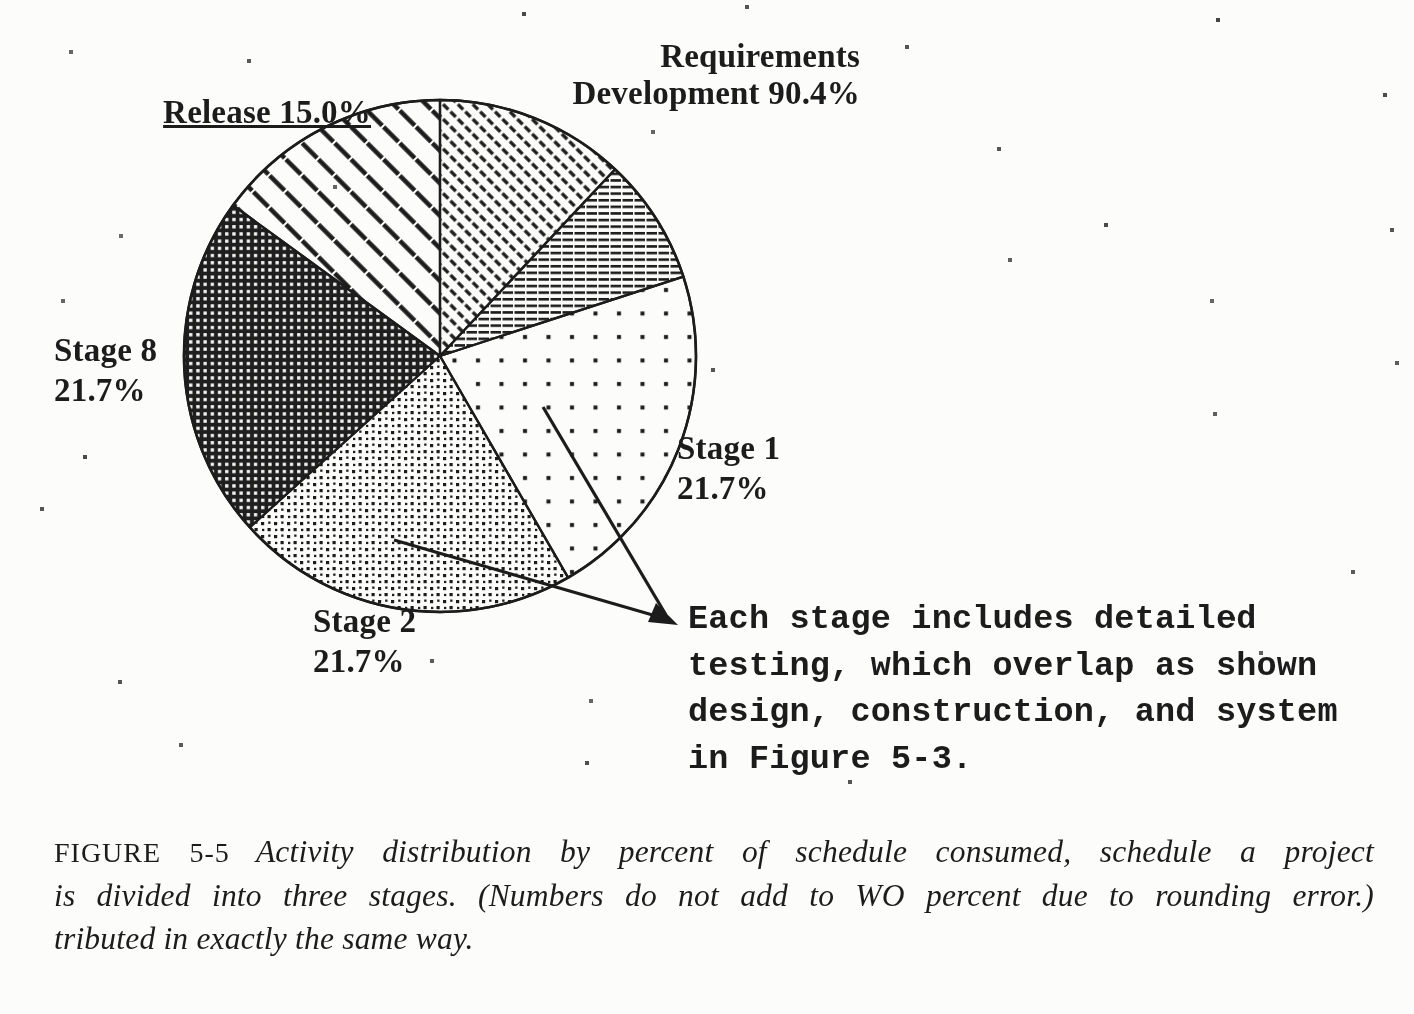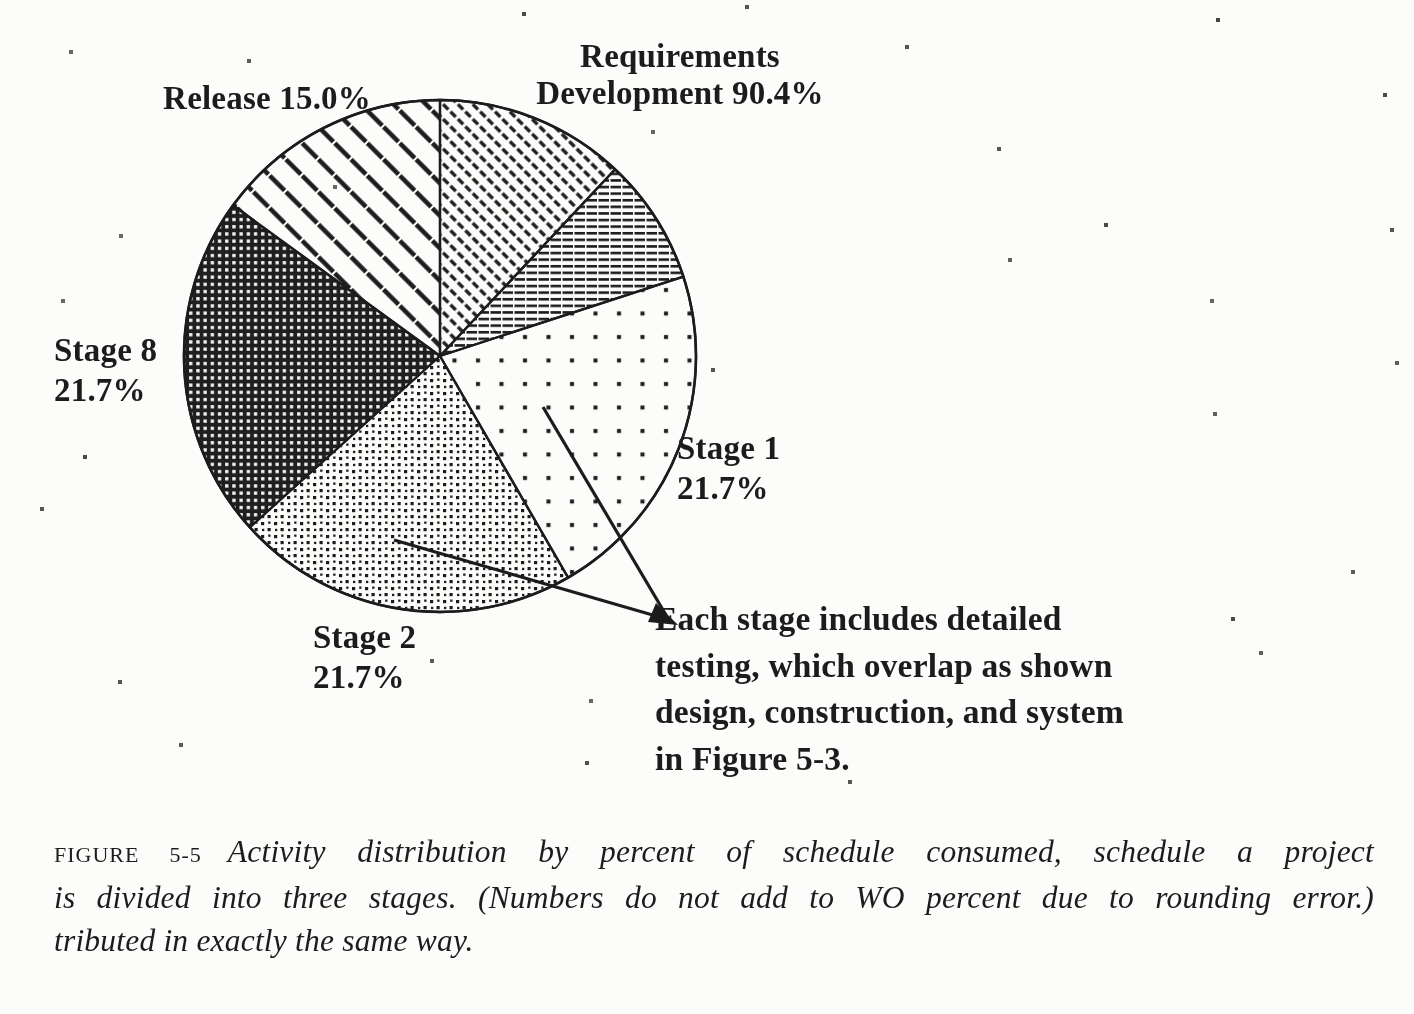--- a/index.html
+++ b/index.html
@@ -9,21 +9,21 @@
   .lbl{position:absolute;z-index:2;font-weight:700;font-size:33px;line-height:40px;
        letter-spacing:0.2px;white-space:nowrap;}
   .lbl.center{text-align:center;white-space:normal;line-height:37px;}
   .lbl.right{text-align:right;}
   #annotation{position:absolute;z-index:2;font-weight:700;font-size:33.5px;line-height:46.5px;
        letter-spacing:0.2px;white-space:nowrap;}
   #caption{position:absolute;left:54px;top:830px;width:1320px;z-index:2;
        font-style:italic;font-size:31.5px;line-height:43.2px;letter-spacing:0.2px;}
   .cap-line{text-align:justify;text-align-last:justify;}
   .cap-line.last{text-align:right;text-align-last:left;}
-  #figure-number{font-style:normal;letter-spacing:1px;margin-right:26px;font-size:22px;}
+  #figure-number{font-style:normal;letter-spacing:1px;margin-right:26px;font-size:28px;}
   
   .speckles{position:absolute;left:0;top:0;width:2px;height:2px;z-index:0;background:transparent;
     box-shadow:
       523px 13px 0 1px #4a4a4a, 746px 6px 0 1px #555, 1217px 19px 0 1px #444,
       906px 46px 0 1px #555, 1384px 94px 0 1px #4a4a4a, 70px 51px 0 1px #666,
       248px 60px 0 1px #5a5a5a, 998px 148px 0 1px #555, 652px 131px 0 1px #666,
       1105px 224px 0 1px #4a4a4a, 1391px 229px 0 1px #555, 1211px 300px 0 1px #666,
       1009px 259px 0 1px #606060, 712px 369px 0 1px #555, 1396px 362px 0 1px #5d5d5d,
       62px 300px 0 1px #666, 84px 456px 0 1px #4a4a4a, 41px 508px 0 1px #555,
       1352px 571px 0 1px #5a5a5a, 1232px 618px 0 1px #4a4a4a, 119px 681px 0 1px #555,
@@ -72,44 +72,44 @@
         <path d="M 440 356 L 249.7 527.3 A 256 256 0 0 1 233.0 205.3 Z" fill="url(#pat-grid-dark)" stroke="#1c1c1c" stroke-width="2.3" stroke-linejoin="round"></path>
         <path d="M 440 356 L 233.0 205.3 A 256 256 0 0 1 440.0 100.0 Z" fill="url(#pat-stripes-wide)" stroke="#1c1c1c" stroke-width="2.3" stroke-linejoin="round"></path>
       </g>
     <circle cx="440" cy="356" r="256" fill="none" stroke="#1c1c1c" stroke-width="2.6"></circle>
 
     <line x1="543" y1="407" x2="666" y2="615" stroke="#1c1c1c" stroke-width="3.2"></line>
     <line x1="394" y1="540" x2="663" y2="618" stroke="#1c1c1c" stroke-width="3.2"></line>
     <polygon points="678,625 656,603 648,622" fill="#1c1c1c"></polygon>
   </svg>
 
-  <div class="lbl center" style="left:500px;top:38px;width:360px;">
+  <div class="lbl center" style="left:500px;top:38px;width:360px;text-align:right;">
     <div>Requirements</div>
     <div>Development 90.4%</div>
   </div>
 
-  <div class="lbl right" style="left:119px;top:78px;width:252px;">Release 15.0%</div>
+  <div class="lbl right" style="left:119px;top:92px;width:252px;text-decoration:underline;">Release 15.0%</div>
 
 
   <div class="lbl" style="left:677px;top:428px;">
     <div>Stage 1</div>
     <div>21.7%</div>
   </div>
 
-  <div class="lbl" style="left:313px;top:601px;margin-top:16px;">
+  <div class="lbl" style="left:313px;top:601px;">
     <div>Stage 2</div>
     <div>21.7%</div>
   </div>
 
   <div class="lbl" style="left:54px;top:330px;">
     <div>Stage 8</div>
     <div>21.7%</div>
   </div>
 
-  <div id="annotation" style="left:655px;top:596px;">
+  <div id="annotation" style="left:688px;top:596px;font-family:Liberation Mono, monospace;">
     <div>Each stage includes detailed</div>
     <div>testing, which overlap as shown</div>
     <div>design, construction, and system</div>
     <div>in Figure 5-3.</div>
   </div>
 
   <div id="caption">
     <div class="cap-line">
       <span id="figure-number">FIGURE 5-5</span><span>Activity distribution by percent of schedule consumed, schedule a project</span>
     </div>

